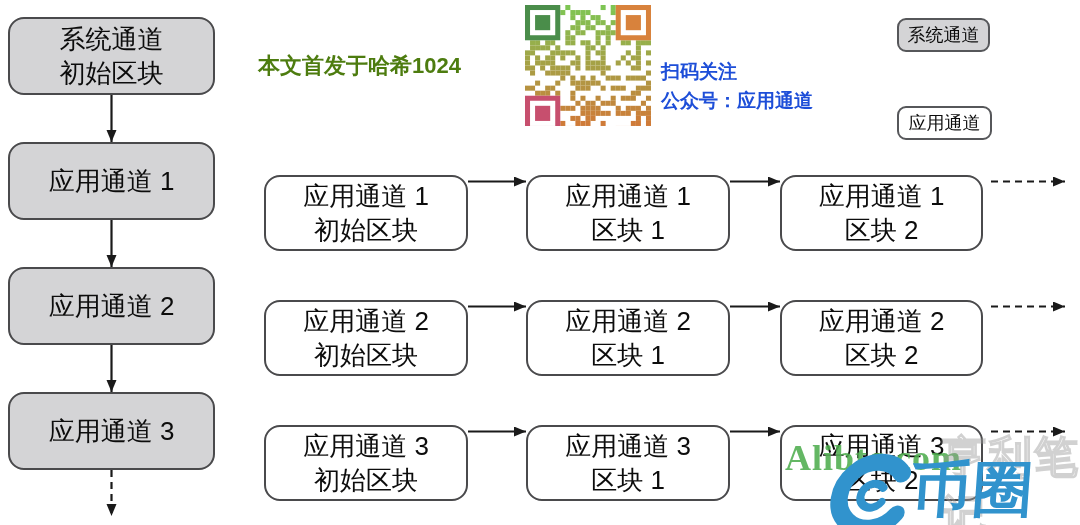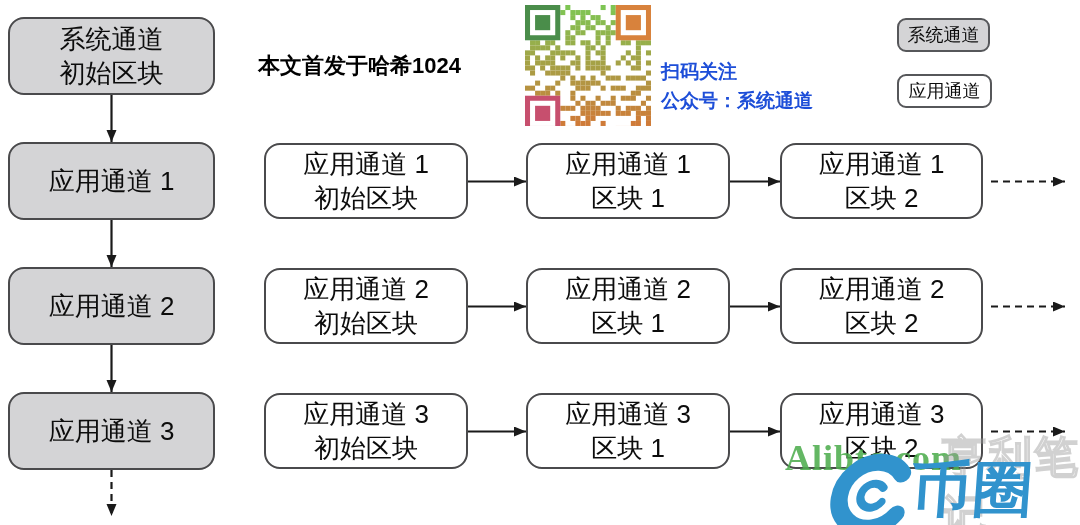--- a/index.html
+++ b/index.html
@@ -3,25 +3,25 @@
 <meta charset="utf-8">
 <style>
   html,body{margin:0;padding:0;background:#fff;}
   .stage{position:relative;width:1080px;height:525px;overflow:hidden;background:#fff;
          font-family:"Liberation Sans","DejaVu Sans",sans-serif;color:#111;}
   .overlay{position:absolute;left:0;top:0;width:1080px;height:525px;pointer-events:none;}
   .box{position:absolute;box-sizing:border-box;border:2.5px solid #4a4a4c;border-radius:16px;
        display:flex;flex-direction:column;align-items:center;justify-content:center;
        text-align:center;font-size:26px;line-height:34px;color:#0c0c0c;}
   .gray{background:#d4d4d6;}
-  .white{background:#ffffff;}
+  .white{background:#ffffff;margin-top:32px;}
   .legend-box{position:absolute;box-sizing:border-box;border:2px solid #56575a;border-radius:9px;
        display:flex;align-items:center;justify-content:center;font-size:18px;color:#0c0c0c;}
   .note{position:absolute;left:258px;top:50px;font-size:22px;line-height:31px;
-        font-weight:bold;color:#000000;}
+        font-weight:bold;color:#4d7c0f;}
   .ws{white-space:pre;}
   .qr{position:absolute;left:525px;top:5px;}
   .qr-caption{position:absolute;left:661px;top:57px;font-size:19px;line-height:29px;
         font-weight:bold;color:#1d4ed8;}
   .wm-site{position:absolute;left:785px;top:437px;font-family:"Liberation Serif","DejaVu Serif",serif;
         font-weight:bold;font-size:36px;color:#4fae4f;opacity:.88;letter-spacing:1px;}
   .wm-ghost{position:absolute;left:942px;top:428px;font-size:44px;font-weight:bold;
         color:transparent;-webkit-text-stroke:1.3px #9a9a9a;opacity:.45;letter-spacing:2px;}
   .logo-icon{position:absolute;left:820px;top:448px;}
   .logo-text{position:absolute;left:908px;top:450px;font-size:60px;font-weight:bold;
@@ -351,21 +351,21 @@
       <rect x="90" y="0" width="35" height="35" fill="#d8823c"></rect>
       <rect x="95" y="5" width="25" height="25" fill="#fff"></rect>
       <rect x="100" y="10" width="15" height="15" fill="#d8823c"></rect>
       <rect x="0" y="90" width="35" height="35" fill="#c74f6e"></rect>
       <rect x="5" y="95" width="25" height="25" fill="#fff"></rect>
       <rect x="10" y="100" width="15" height="15" fill="#c74f6e"></rect>
     </svg>
 
   <div class="qr-caption">
     <div>扫码关注</div>
-    <div>公众号：系统通道</div>
+    <div>公众号：应用通道</div>
   </div>
 
   <div class="wm-site">Alibtc.com</div>
   <div class="wm-ghost">亨利笔记</div>
 
   <svg class="logo-icon" width="100" height="100" viewBox="0 0 100 100">
     <g transform="skewX(-12) translate(12,0)">
       <path d="M76 26 A33 33 0 1 0 78 66" fill="none" stroke="#3193cd" stroke-width="17" stroke-linecap="round"></path>
       <path d="M60 40 A12 12 0 1 0 61 54" fill="none" stroke="#3193cd" stroke-width="8" stroke-linecap="round"></path>
     </g>

